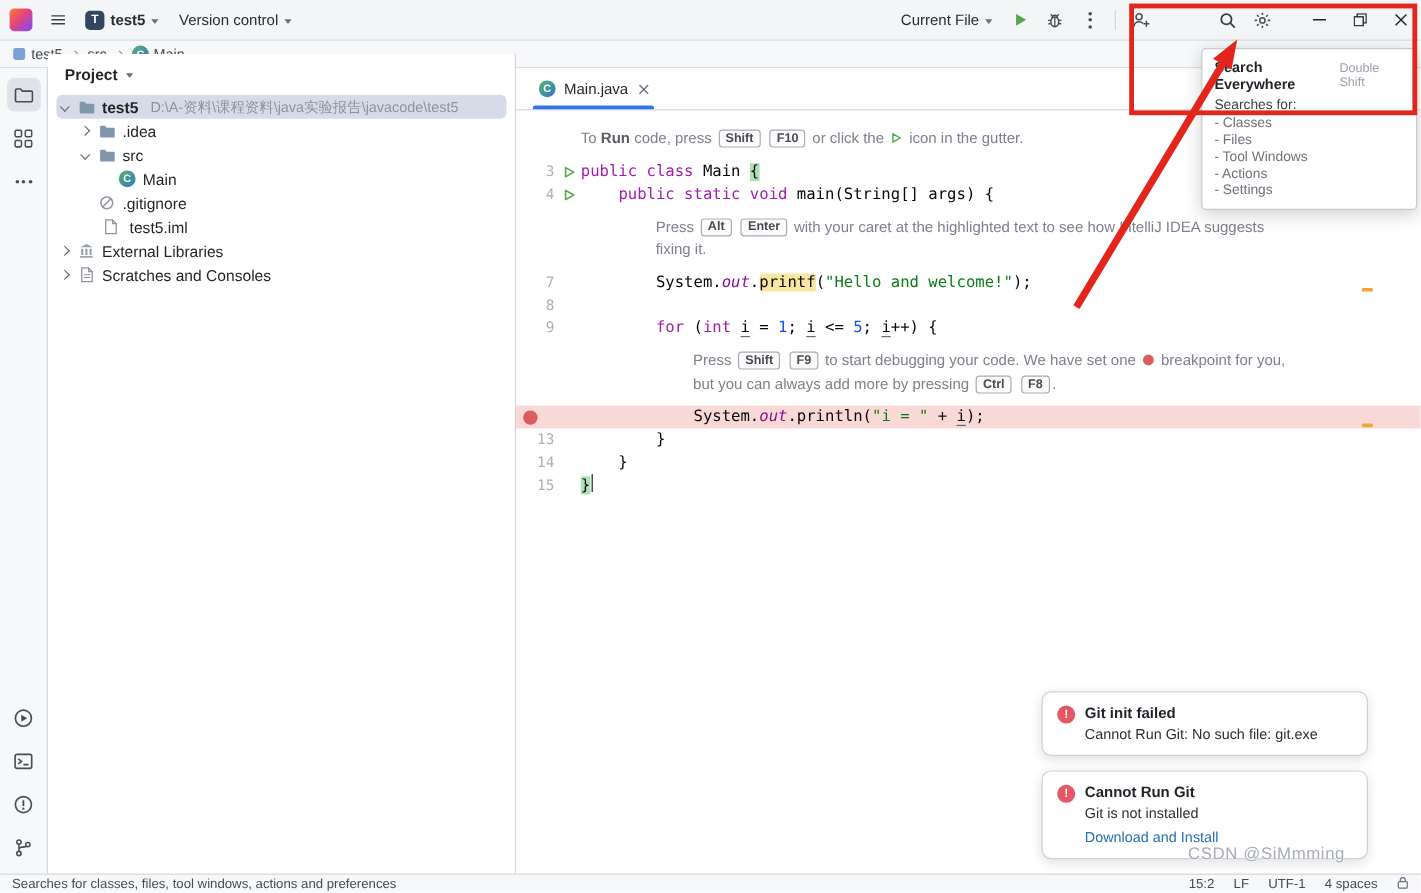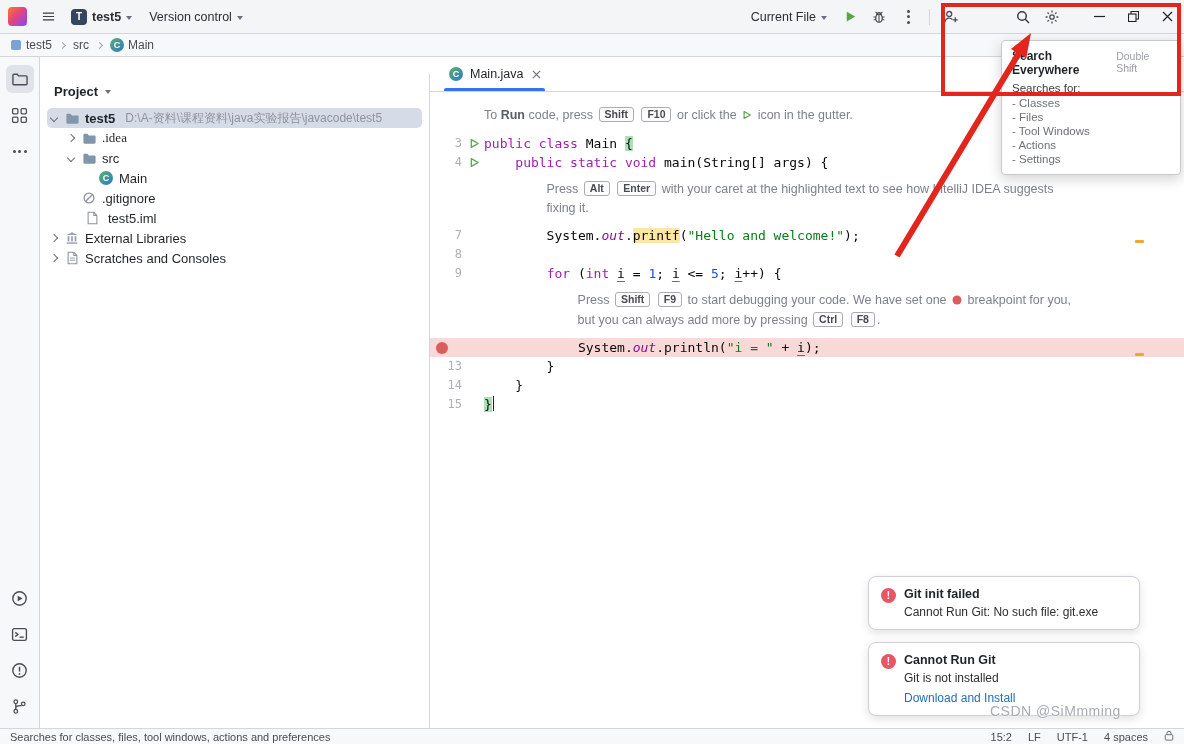--- a/index.html
+++ b/index.html
@@ -33,21 +33,21 @@
 
   
   .stripe{position:absolute;left:0;top:57px;bottom:16px;width:40px;background:#f7f8fa;border-right:1px solid #d4d6dc;display:flex;flex-direction:column;align-items:center;padding:8px 0;gap:8px;}
   .sbtn{width:28px;height:28px;border-radius:6px;display:flex;align-items:center;justify-content:center;flex:none;}
   .sbtn.active{background:#dfe2e8;}
   .stripe .flexsp{flex:1;}
   .hdots{display:flex;gap:2.5px;}
   .hdots i{width:3px;height:3px;border-radius:50%;background:#4a4d53;display:block;}
 
   
-  .project{position:absolute;left:40px;top:74px;bottom:16px;width:390px;background:#fff;border-right:1px solid #d4d6dc;overflow:hidden;}
+  .project{position:absolute;left:40px;top:45px;bottom:16px;width:390px;background:#fff;border-right:1px solid #d4d6dc;overflow:hidden;}
   .phead{height:34px;display:flex;align-items:center;gap:7px;padding:0 14px;font-weight:bold;font-size:13px;color:#1f2328;}
   .tree-row{height:20px;display:flex;align-items:center;gap:5px;margin:0 7px;border-radius:5px;white-space:nowrap;overflow:hidden;font-size:13px;}
   .tree-row.selected{background:#d6dce7;}
   .tchev{width:6px;height:6px;border-right:1.5px solid #6c707e;border-bottom:1.5px solid #6c707e;flex:none;margin-right:2px;}
   .tchev.right{transform:rotate(-45deg);}
   .tchev.down{transform:rotate(45deg);}
   .tchev.none{border:none;}
   .t-ic{width:16px;height:16px;flex:none;display:flex;align-items:center;justify-content:center;}
   .t-label.bold{font-weight:bold;}
   .t-detail{color:#8f939b;font-size:12px;margin-left:5px;}
@@ -278,21 +278,21 @@
         <div class="tree-row selected" style="padding-left: 4px;">
           <span class="tchev down"></span>
           <span class="t-ic">
             <svg width="15" height="15" viewBox="0 0 16 16">
               <path d="M1.5 4.2c0-.7.5-1.2 1.2-1.2h3.1l1.5 1.7h6c.7 0 1.2.5 1.2 1.2v6.4c0 .7-.5 1.2-1.2 1.2H2.7c-.7 0-1.2-.5-1.2-1.2V4.2z" fill="#8296ab"></path>
             </svg>
           </span>
           <span class="t-label bold">test5</span>
           <span class="t-detail">D:\A-资料\课程资料\java实验报告\javacode\test5</span>
         </div>
-        <div class="tree-row" style="padding-left: 21px; font-family: Liberation Serif, serif;">
+        <div class="tree-row" style="padding-left: 21px;">
           <span class="tchev right"></span>
           <span class="t-ic">
             <svg width="15" height="15" viewBox="0 0 16 16">
               <path d="M1.5 4.2c0-.7.5-1.2 1.2-1.2h3.1l1.5 1.7h6c.7 0 1.2.5 1.2 1.2v6.4c0 .7-.5 1.2-1.2 1.2H2.7c-.7 0-1.2-.5-1.2-1.2V4.2z" fill="#8296ab"></path>
             </svg>
           </span>
           <span class="t-label">.idea</span>
         </div>
         <div class="tree-row" style="padding-left: 21px;">
           <span class="tchev down"></span>

